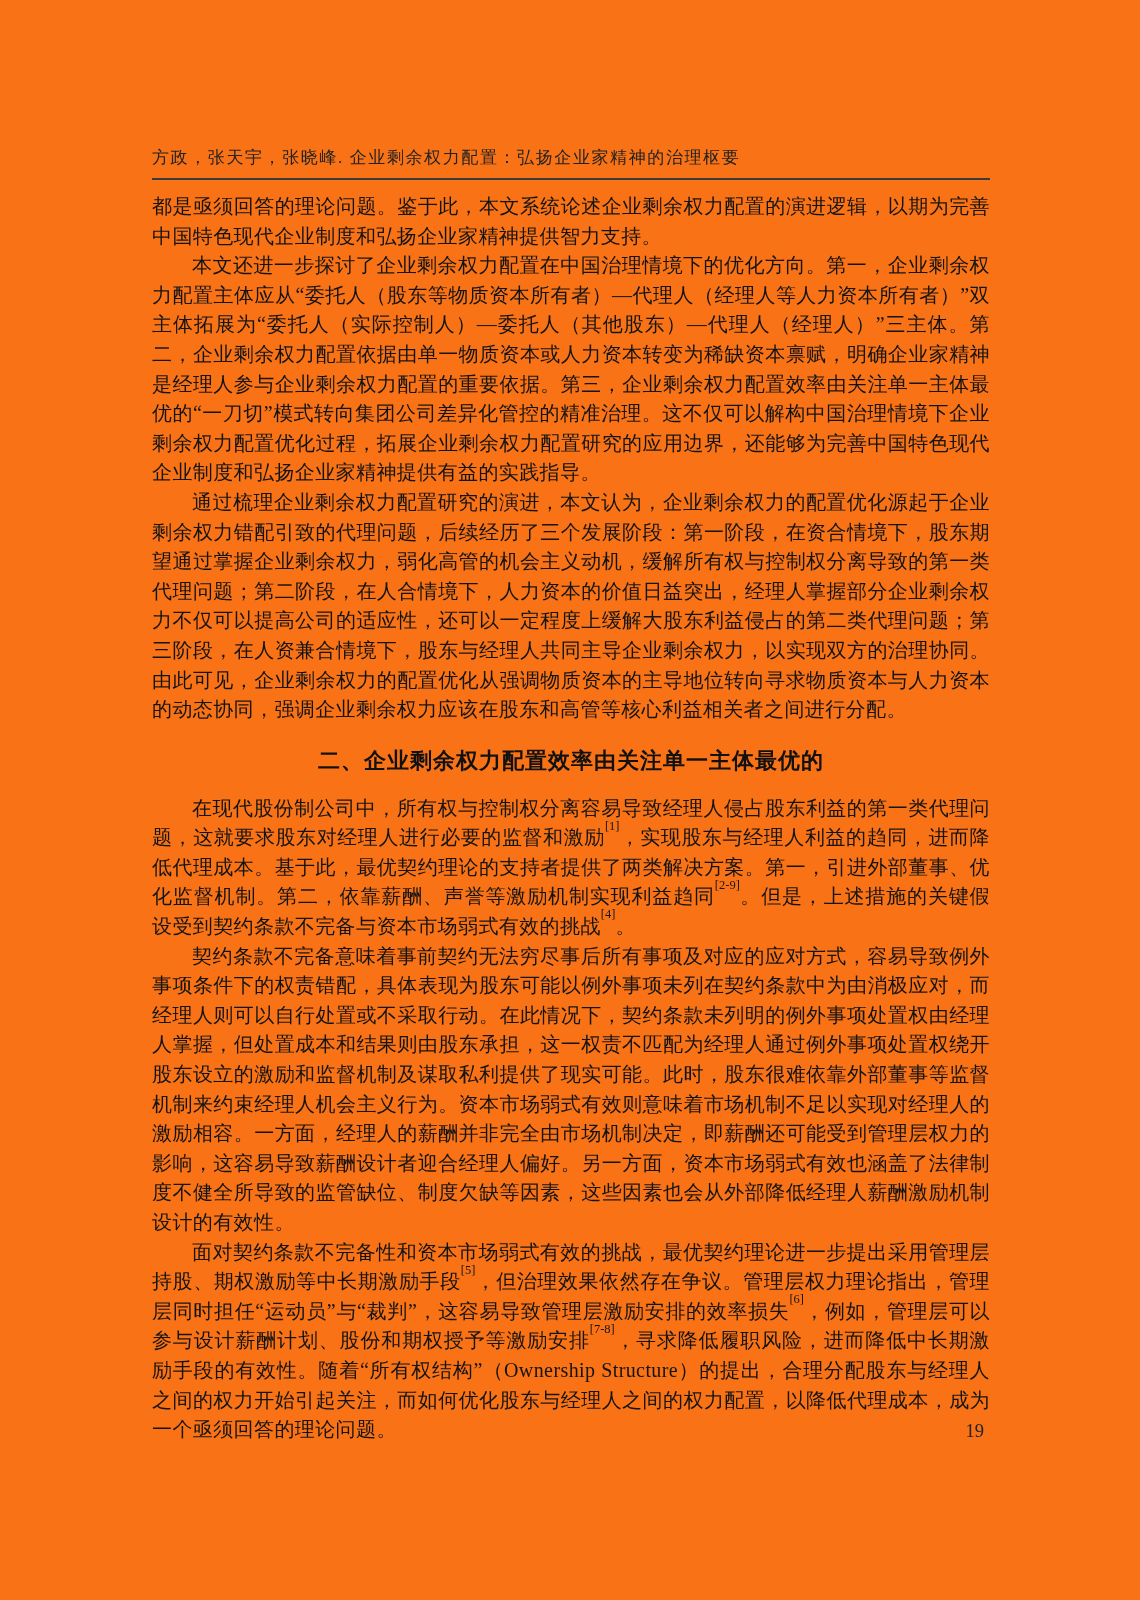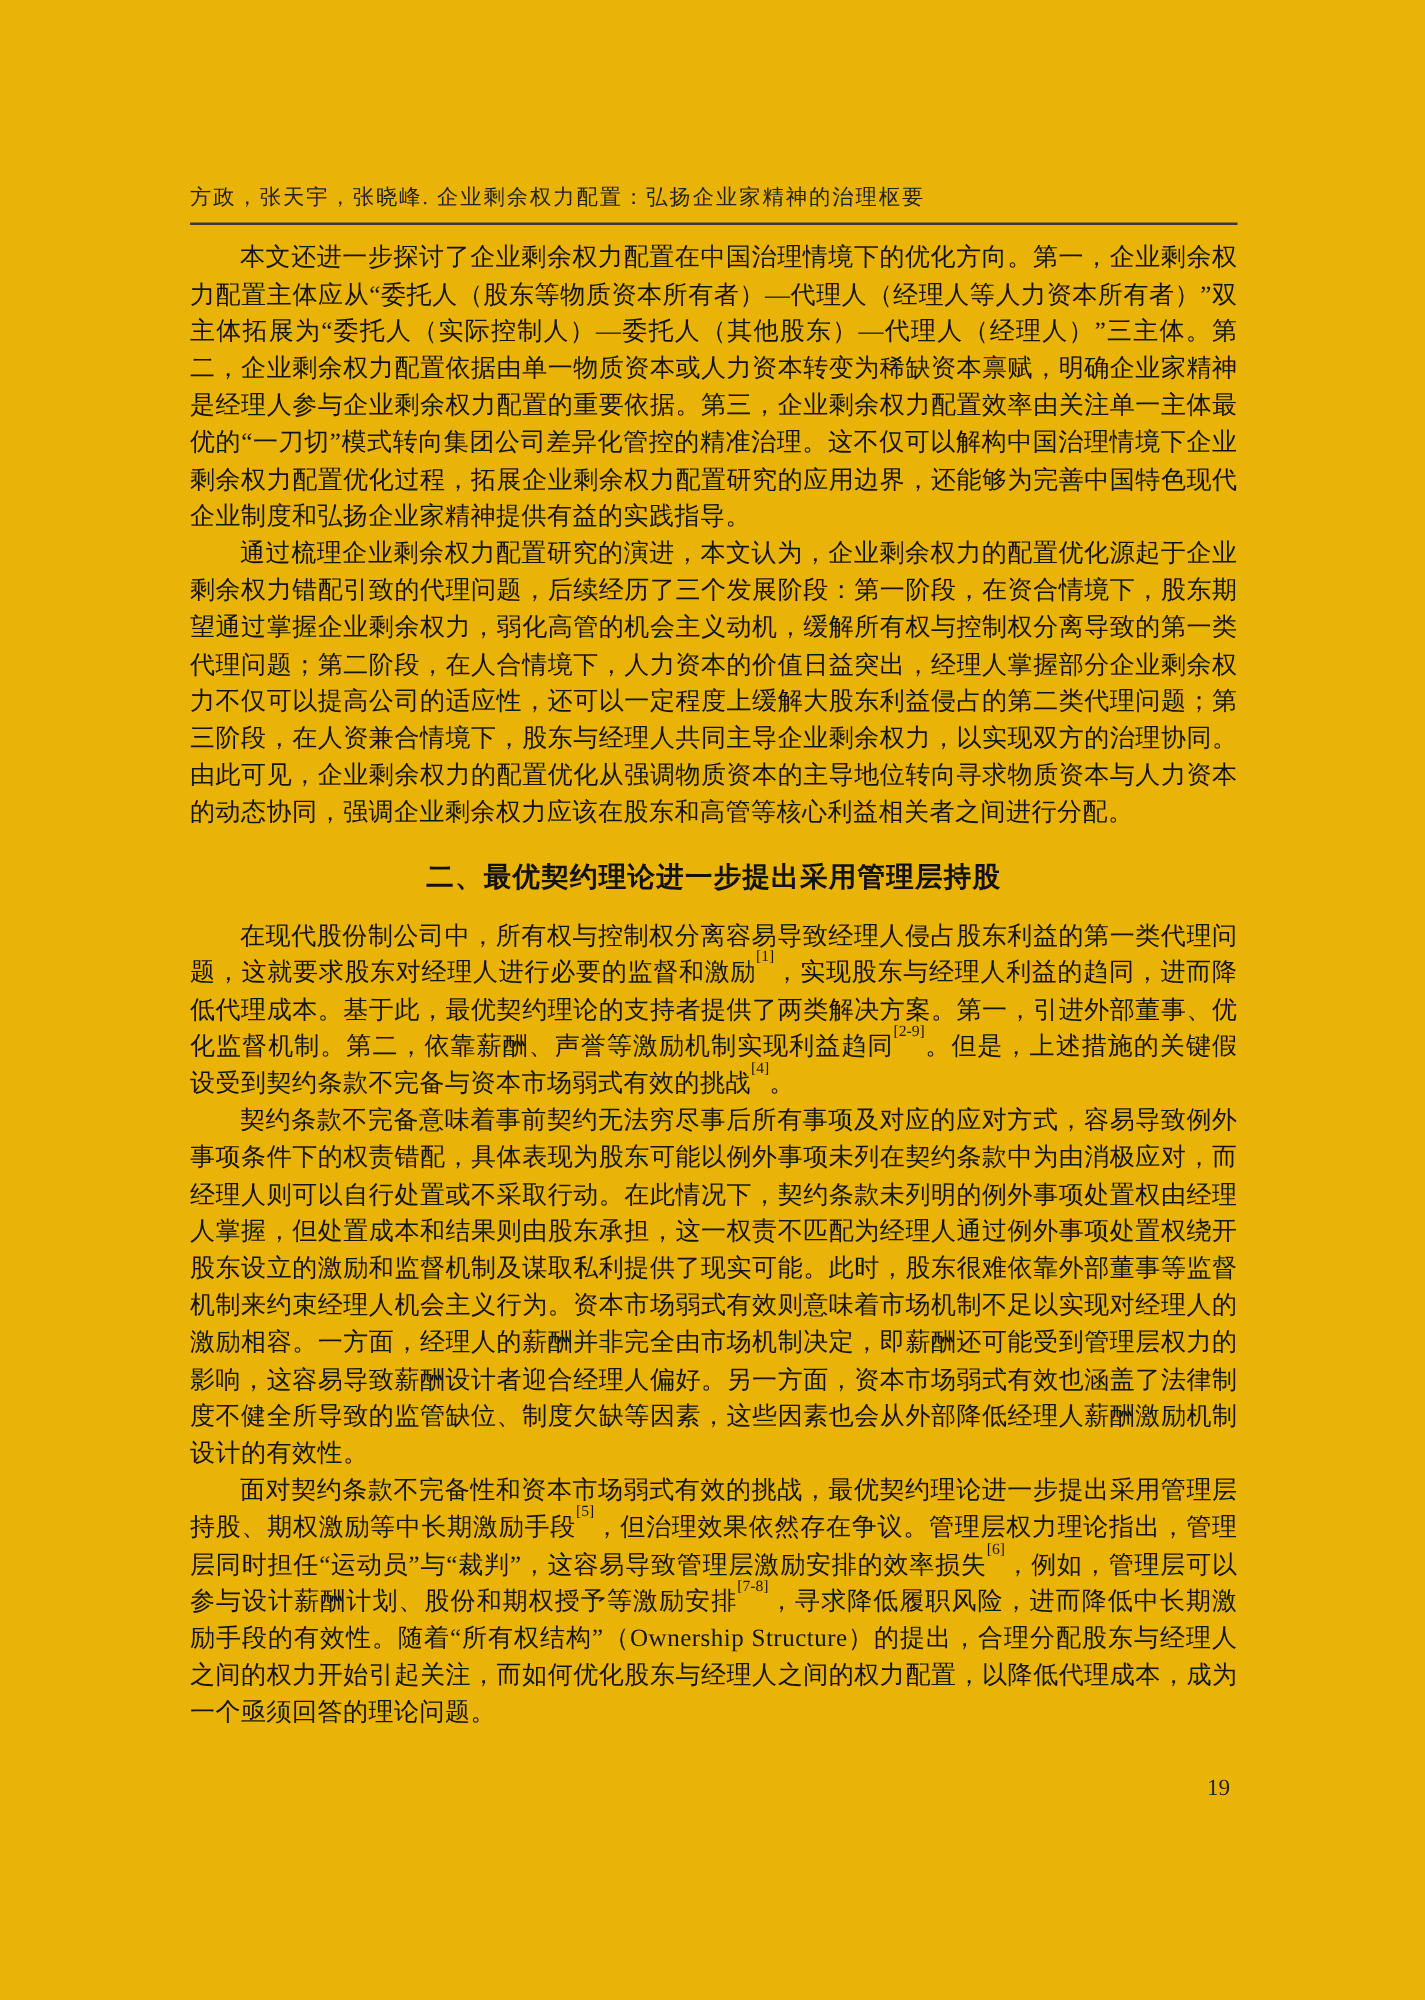--- a/index.html
+++ b/index.html
@@ -2,21 +2,21 @@
 <html lang="zh"><head>
 <meta charset="utf-8">
 <style>
   * { margin: 0; padding: 0; box-sizing: border-box; }
   html, body { background: #e8e8e8; }
   .page {
     position: relative;
     width: 1140px;
     height: 1600px;
     margin: 0 auto;
-    background: #eab308;
+    background: #f97316;
     color: #1a1a1a;
     overflow: hidden;
     font-family: "Liberation Serif", "DejaVu Serif", serif;
   }
   .content {
     position: absolute;
     left: 152px;
     top: 0;
     width: 838px;
   }
@@ -75,26 +75,27 @@
 
 <div class="page">
   <div class="content">
 
     <header class="running-head">
       <span>方政，张天宇，张晓峰. 企业剩余权力配置：弘扬企业家精神的治理枢要</span>
     </header>
 
     <main class="body-text">
 
+      <p class="para no-indent">都是亟须回答的理论问题。鉴于此，本文系统论述企业剩余权力配置的演进逻辑，以期为完善中国特色现代企业制度和弘扬企业家精神提供智力支持。</p>
 
       <p class="para">本文还进一步探讨了企业剩余权力配置在中国治理情境下的优化方向。第一，企业剩余权力配置主体应从“委托人（股东等物质资本所有者）—代理人（经理人等人力资本所有者）”双主体拓展为“委托人（实际控制人）—委托人（其他股东）—代理人（经理人）”三主体。第二，企业剩余权力配置依据由单一物质资本或人力资本转变为稀缺资本禀赋，明确企业家精神是经理人参与企业剩余权力配置的重要依据。第三，企业剩余权力配置效率由关注单一主体最优的“一刀切”模式转向集团公司差异化管控的精准治理。这不仅可以解构中国治理情境下企业剩余权力配置优化过程，拓展企业剩余权力配置研究的应用边界，还能够为完善中国特色现代企业制度和弘扬企业家精神提供有益的实践指导。</p>
 
       <p class="para">通过梳理企业剩余权力配置研究的演进，本文认为，企业剩余权力的配置优化源起于企业剩余权力错配引致的代理问题，后续经历了三个发展阶段：第一阶段，在资合情境下，股东期望通过掌握企业剩余权力，弱化高管的机会主义动机，缓解所有权与控制权分离导致的第一类代理问题；第二阶段，在人合情境下，人力资本的价值日益突出，经理人掌握部分企业剩余权力不仅可以提高公司的适应性，还可以一定程度上缓解大股东利益侵占的第二类代理问题；第三阶段，在人资兼合情境下，股东与经理人共同主导企业剩余权力，以实现双方的治理协同。由此可见，企业剩余权力的配置优化从强调物质资本的主导地位转向寻求物质资本与人力资本的动态协同，强调企业剩余权力应该在股东和高管等核心利益相关者之间进行分配。</p>
 
-      <h2 class="section-heading">二、最优契约理论进一步提出采用管理层持股</h2>
+      <h2 class="section-heading">二、企业剩余权力配置效率由关注单一主体最优的</h2>
 
       <p class="para"><span>在现代股份制公司中，所有权与控制权分离容易导致经理人侵占股东利益的第一类代理问题，这就要求股东对经理人进行必要的监督和激励</span><sup class="cite">[1]</sup><span>，实现股东与经理人利益的趋同，进而降低代理成本。基于此，最优契约理论的支持者提供了两类解决方案。第一，引进外部董事、优化监督机制。第二，依靠薪酬、声誉等激励机制实现利益趋同</span><sup class="cite">[2-9]</sup><span>。但是，上述措施的关键假设受到契约条款不完备与资本市场弱式有效的挑战</span><sup class="cite">[4]</sup><span>。</span></p>
 
       <p class="para">契约条款不完备意味着事前契约无法穷尽事后所有事项及对应的应对方式，容易导致例外事项条件下的权责错配，具体表现为股东可能以例外事项未列在契约条款中为由消极应对，而经理人则可以自行处置或不采取行动。在此情况下，契约条款未列明的例外事项处置权由经理人掌握，但处置成本和结果则由股东承担，这一权责不匹配为经理人通过例外事项处置权绕开股东设立的激励和监督机制及谋取私利提供了现实可能。此时，股东很难依靠外部董事等监督机制来约束经理人机会主义行为。资本市场弱式有效则意味着市场机制不足以实现对经理人的激励相容。一方面，经理人的薪酬并非完全由市场机制决定，即薪酬还可能受到管理层权力的影响，这容易导致薪酬设计者迎合经理人偏好。另一方面，资本市场弱式有效也涵盖了法律制度不健全所导致的监管缺位、制度欠缺等因素，这些因素也会从外部降低经理人薪酬激励机制设计的有效性。</p>
 
       <p class="para"><span>面对契约条款不完备性和资本市场弱式有效的挑战，最优契约理论进一步提出采用管理层持股、期权激励等中长期激励手段</span><sup class="cite">[5]</sup><span>，但治理效果依然存在争议。管理层权力理论指出，管理层同时担任“运动员”与“裁判”，这容易导致管理层激励安排的效率损失</span><sup class="cite">[6]</sup><span>，例如，管理层可以参与设计薪酬计划、股份和期权授予等激励安排</span><sup class="cite">[7-8]</sup><span>，寻求降低履职风险，进而降低中长期激励手段的有效性。随着“所有权结构”（Ownership Structure）的提出，合理分配股东与经理人之间的权力开始引起关注，而如何优化股东与经理人之间的权力配置，以降低代理成本，成为一个亟须回答的理论问题。</span></p>
 
     </main>
   </div>
 

